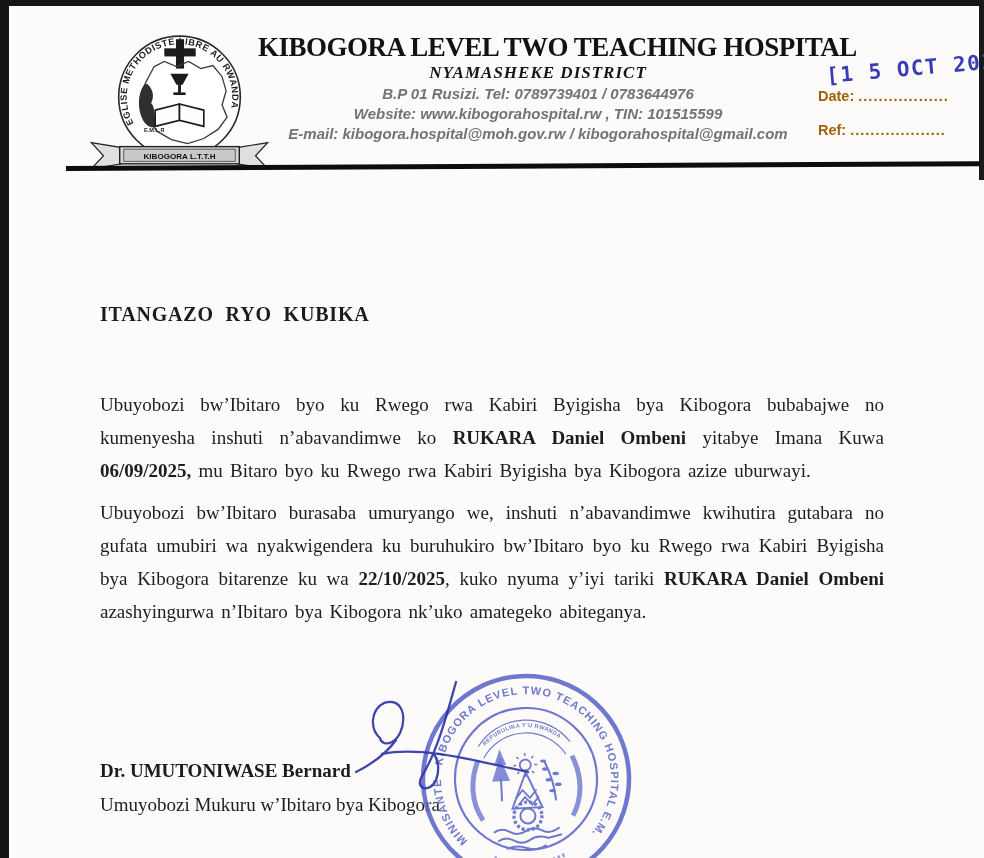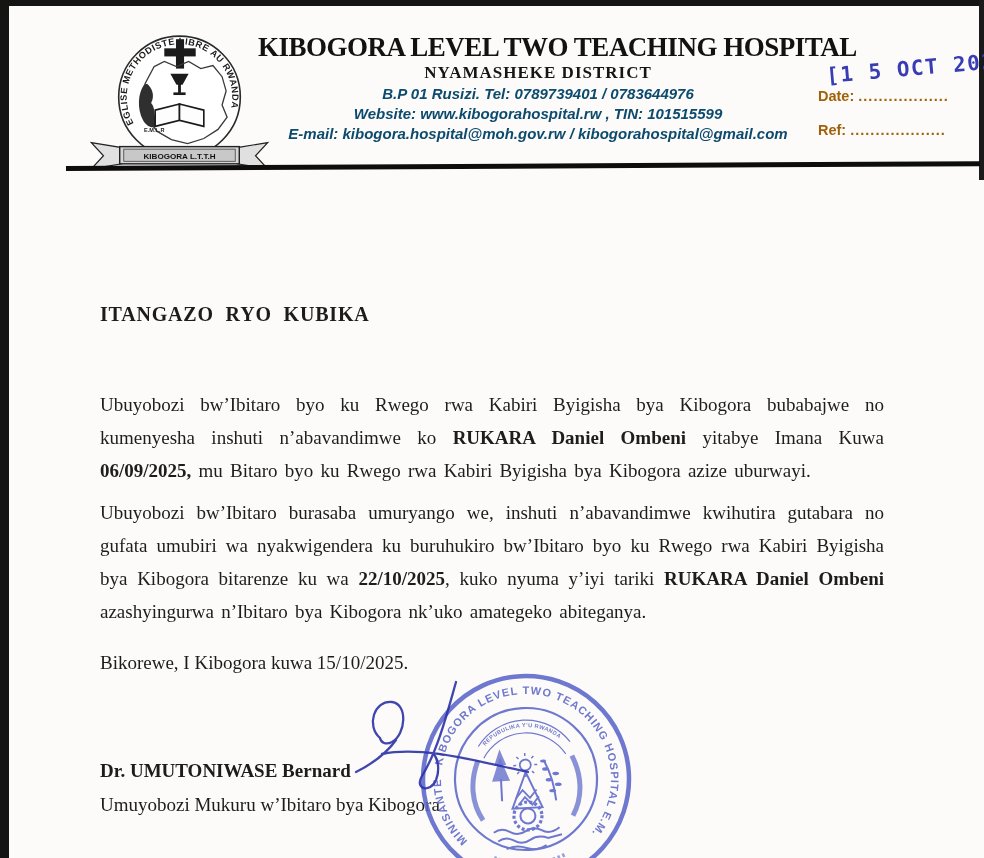--- a/index.html
+++ b/index.html
@@ -13,24 +13,24 @@
   .edge-top{position:absolute;left:0;top:0;width:984px;height:6px;background:#141414;}
   .edge-right{position:absolute;right:0;top:0;width:5px;height:180px;background:#1a1a1a;}
 
   
   .logo{position:absolute;left:82px;top:24px;width:195px;height:152px;}
   .head-center{position:absolute;left:258px;top:32px;width:560px;text-align:center;}
   .h-name{
     font-weight:bold;font-size:27px;letter-spacing:-0.5px;line-height:30px;
     font-family:"Liberation Serif", serif;white-space:nowrap;color:#121212;
   }
-  .h-district{font-weight:bold;font-size:17px;letter-spacing:1px;line-height:22px;color:#151515;}
+  .h-district{font-weight:bold;font-size:17px;letter-spacing:1px;line-height:22px;color:#151515;font-style:italic;}
   .h-contact{
     font-family:"Liberation Sans", sans-serif;font-weight:bold;font-style:italic;
-    font-size:15px;line-height:20px;color:#0c4a6e;
+    font-size:15px;line-height:20px;color:#737373;
   }
   .hdr-field{
     position:absolute;font-family:"Liberation Sans", sans-serif;
     font-weight:bold;font-size:14.5px;color:#a16207;white-space:nowrap;
   }
   .hdr-field .dots{letter-spacing:1px;}
   .recv-stamp{
     position:absolute;left:826px;top:56px;
     font-family:"DejaVu Sans Mono", monospace;font-weight:bold;font-size:21px;
     letter-spacing:1.5px;transform:rotate(-5deg);white-space:nowrap;
@@ -114,21 +114,20 @@
     <span class="dots">...................</span>
   </div>
 
   <div class="head-rule"></div>
 
   <h2 class="doc-title">ITANGAZO RYO KUBIKA</h2>
 
   <p class="para para-1"><span>Ubuyobozi bw’Ibitaro byo ku Rwego rwa Kabiri Byigisha bya Kibogora bubabajwe no kumenyesha inshuti n’abavandimwe ko </span><b>RUKARA Daniel Ombeni</b><span> yitabye Imana Kuwa </span><b>06/09/2025,</b><span> mu Bitaro byo ku Rwego rwa Kabiri Byigisha bya Kibogora azize uburwayi.</span></p>
   <p class="para para-2"><span>Ubuyobozi bw’Ibitaro burasaba umuryango we, inshuti n’abavandimwe kwihutira gutabara no gufata umubiri wa nyakwigendera ku buruhukiro bw’Ibitaro byo ku Rwego rwa Kabiri Byigisha bya Kibogora bitarenze ku wa </span><b>22/10/2025</b><span>, kuko nyuma y’iyi tariki </span><b>RUKARA Daniel Ombeni</b><span> azashyingurwa n’Ibitaro bya Kibogora nk’uko amategeko abiteganya.</span></p>
 
-  <div class="dateline">Bikorewe, I Kibogora kuwa 15/10/2025.</div>
 
   <div class="sig-name">Dr. UMUTONIWASE Bernard</div>
   <div class="sig-title">Umuyobozi Mukuru w’Ibitaro bya Kibogora</div>
 
   <svg class="seal" viewBox="0 0 222 222">
     <g transform="rotate(-3 111 111)" stroke="#5b66c9" fill="none" opacity="0.88">
       <circle cx="111" cy="111" r="103" stroke-width="4.5"></circle>
       <circle cx="111" cy="111" r="71" stroke-width="2.2"></circle>
       <path id="sealArc" d="M 50.9,171.1 A 85,85 0 1 1 171.1,171.1" stroke="none"></path>
       <text font-family="Liberation Sans, sans-serif" font-size="11" font-weight="bold" letter-spacing="1" fill="#5b66c9" stroke="none">

